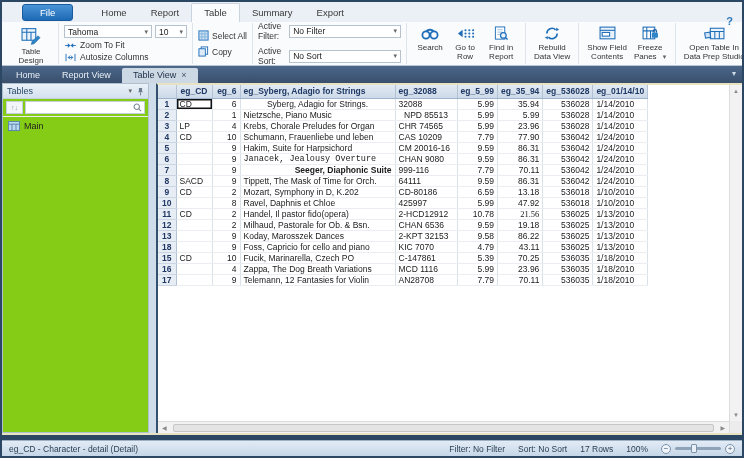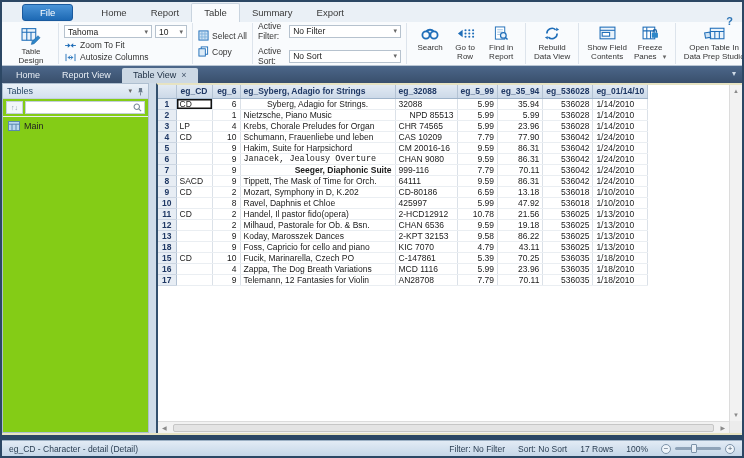--- a/index.html
+++ b/index.html
@@ -358,21 +358,21 @@
                   <td style="text-align: right;">5.99</td>
                   <td style="text-align: right;">35.94</td>
                   <td style="text-align: right;">536028</td>
                   <td style="text-align: left;">1/14/2010</td>
                 </tr>
                 <tr>
                   <td class="rownum">2</td>
                   <td style="text-align: left;"></td>
                   <td style="text-align: right;">1</td>
                   <td style="text-align: left;">Nietzsche, Piano Music</td>
-                  <td style="text-align: right;">NPD 85513</td>
+                  <td style="text-align: center;">NPD 85513</td>
                   <td style="text-align: right;">5.99</td>
                   <td style="text-align: right;">5.99</td>
                   <td style="text-align: right;">536028</td>
                   <td style="text-align: left;">1/14/2010</td>
                 </tr>
                 <tr>
                   <td class="rownum">3</td>
                   <td style="text-align: left;">LP</td>
                   <td style="text-align: right;">4</td>
                   <td style="text-align: left;">Krebs, Chorale Preludes for Organ</td>
@@ -459,21 +459,21 @@
                   <td style="text-align: right;">536018</td>
                   <td style="text-align: left;">1/10/2010</td>
                 </tr>
                 <tr>
                   <td class="rownum">11</td>
                   <td style="text-align: left;">CD</td>
                   <td style="text-align: right;">2</td>
                   <td style="text-align: left;">Handel, Il pastor fido(opera)</td>
                   <td style="text-align: left;">2-HCD12912</td>
                   <td style="text-align: right;">10.78</td>
-                  <td style="text-align: right;">21.56</td>
+                  <td style="text-align: right; font-family: Liberation Serif, serif;">21.56</td>
                   <td style="text-align: right;">536025</td>
                   <td style="text-align: left;">1/13/2010</td>
                 </tr>
                 <tr>
                   <td class="rownum">12</td>
                   <td style="text-align: left;"></td>
                   <td style="text-align: right;">2</td>
                   <td style="text-align: left;">Milhaud, Pastorale for Ob. &amp; Bsn.</td>
                   <td style="text-align: left;">CHAN 6536</td>
                   <td style="text-align: right;">9.59</td>

